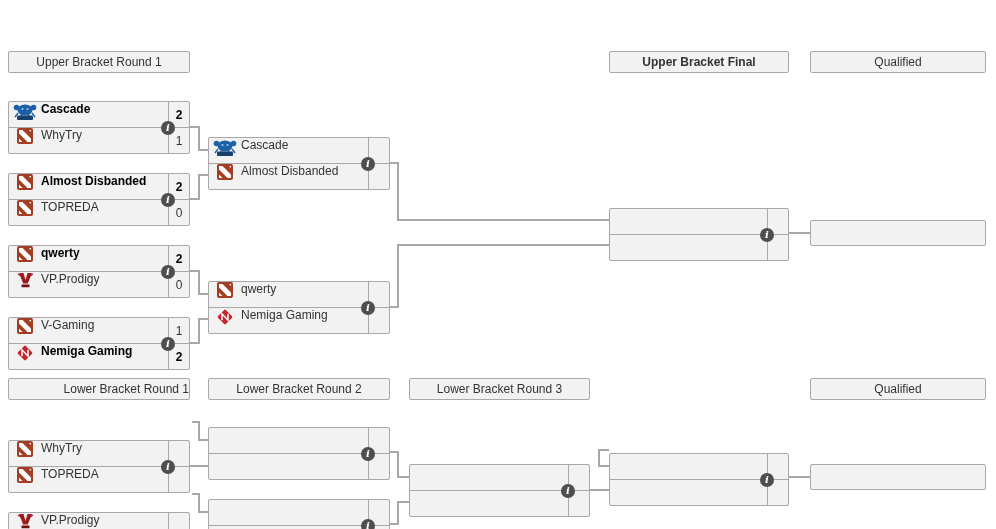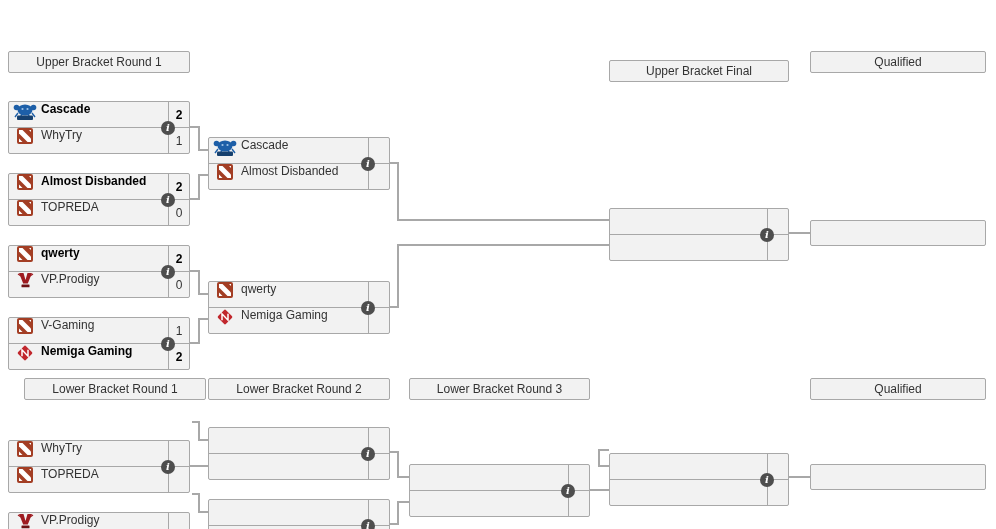--- a/index.html
+++ b/index.html
@@ -51,23 +51,23 @@
       <path d="M192 450 H199 V468 H208"></path>
       <path d="M390 408 H398 V433 H409"></path>
       <path d="M390 480 H398 V458 H409"></path>
       <path d="M590 446 H609"></path>
       <path d="M609 406 H599 V422 H609"></path>
       <path d="M789 433 H810"></path>
     </g>
   </svg>
 
   <div class="round-header" style="left:8px;top:7px;width:180px;">Upper Bracket Round 1</div>
-  <div class="round-header" style="left:609px;top:16px;width:178px;">Upper Bracket Final</div>
+  <div class="round-header" style="left:609px;top:7px;width:178px;font-weight:bold;">Upper Bracket Final</div>
   <div class="round-header" style="left:810px;top:7px;width:174px;">Qualified</div>
-  <div class="round-header" style="left:24px;top:334px;width:180px;">Lower Bracket Round 1</div>
+  <div class="round-header" style="left:8px;top:334px;width:180px;text-align:right;">Lower Bracket Round 1</div>
   <div class="round-header" style="left:208px;top:334px;width:180px;">Lower Bracket Round 2</div>
   <div class="round-header" style="left:409px;top:334px;width:179px;">Lower Bracket Round 3</div>
   <div class="round-header" style="left:810px;top:334px;width:174px;">Qualified</div>
 
   <div class="match" style="left:8px;top:57px;">
     <div class="team-row winner">
       <span class="logo-cell">
         <svg width="24" height="19" viewBox="0 0 24 19">
             <ellipse cx="12" cy="8" rx="7.5" ry="5.5" fill="#1d5fa8"></ellipse>
             <circle cx="3.5" cy="5.5" r="2.8" fill="#1d5fa8"></circle>

